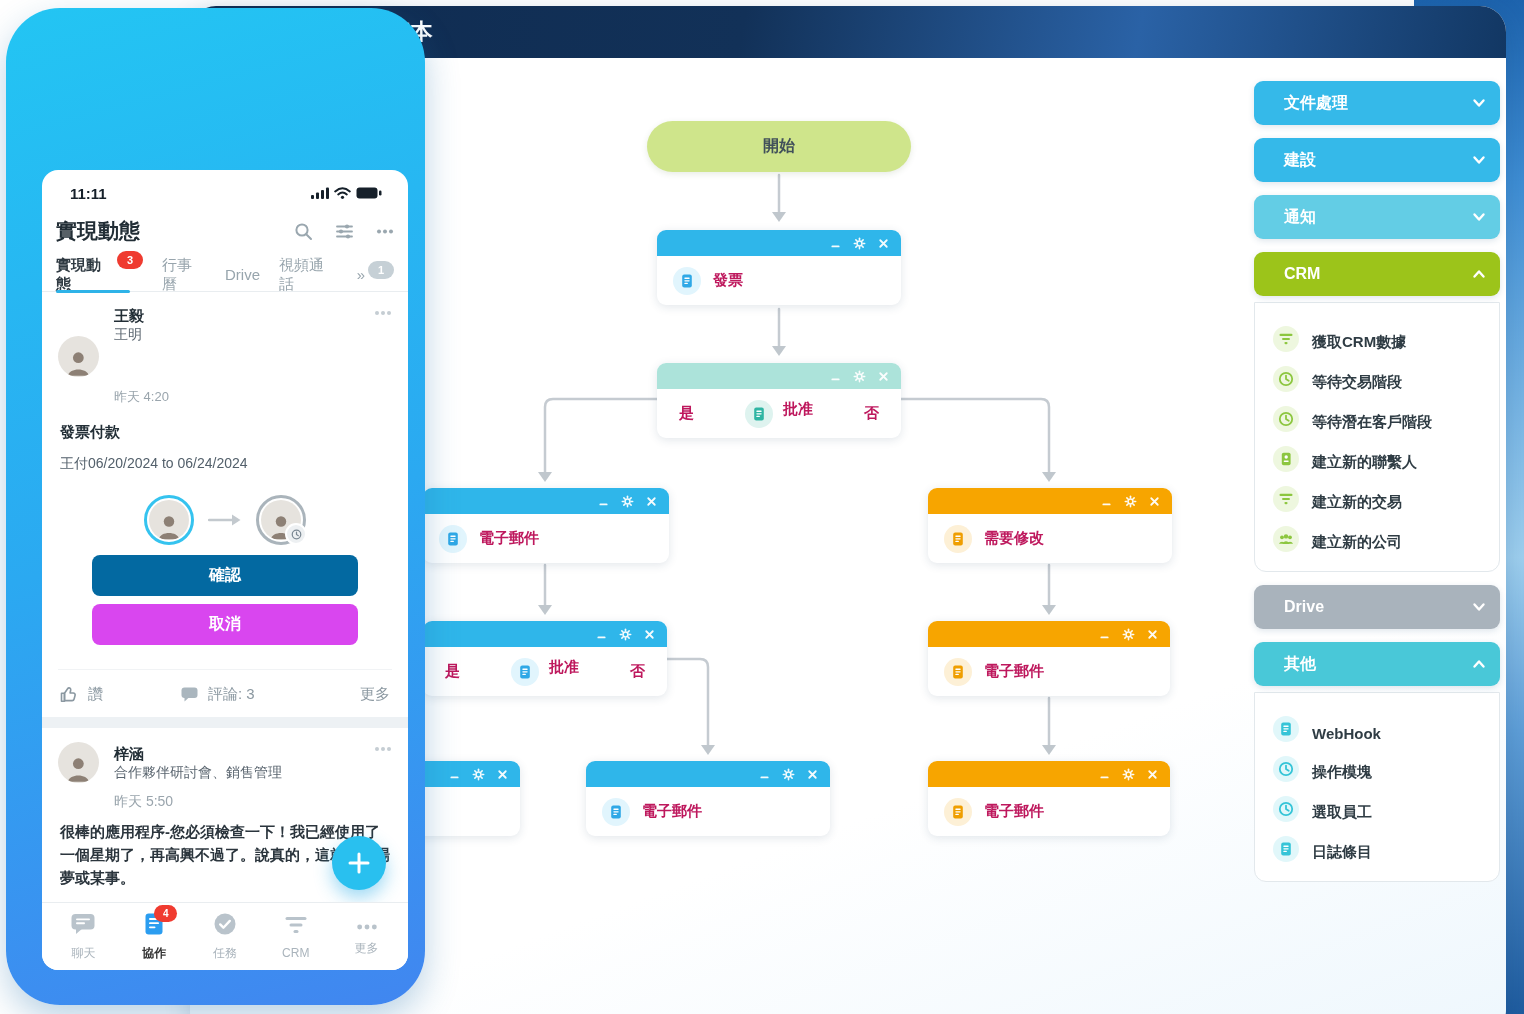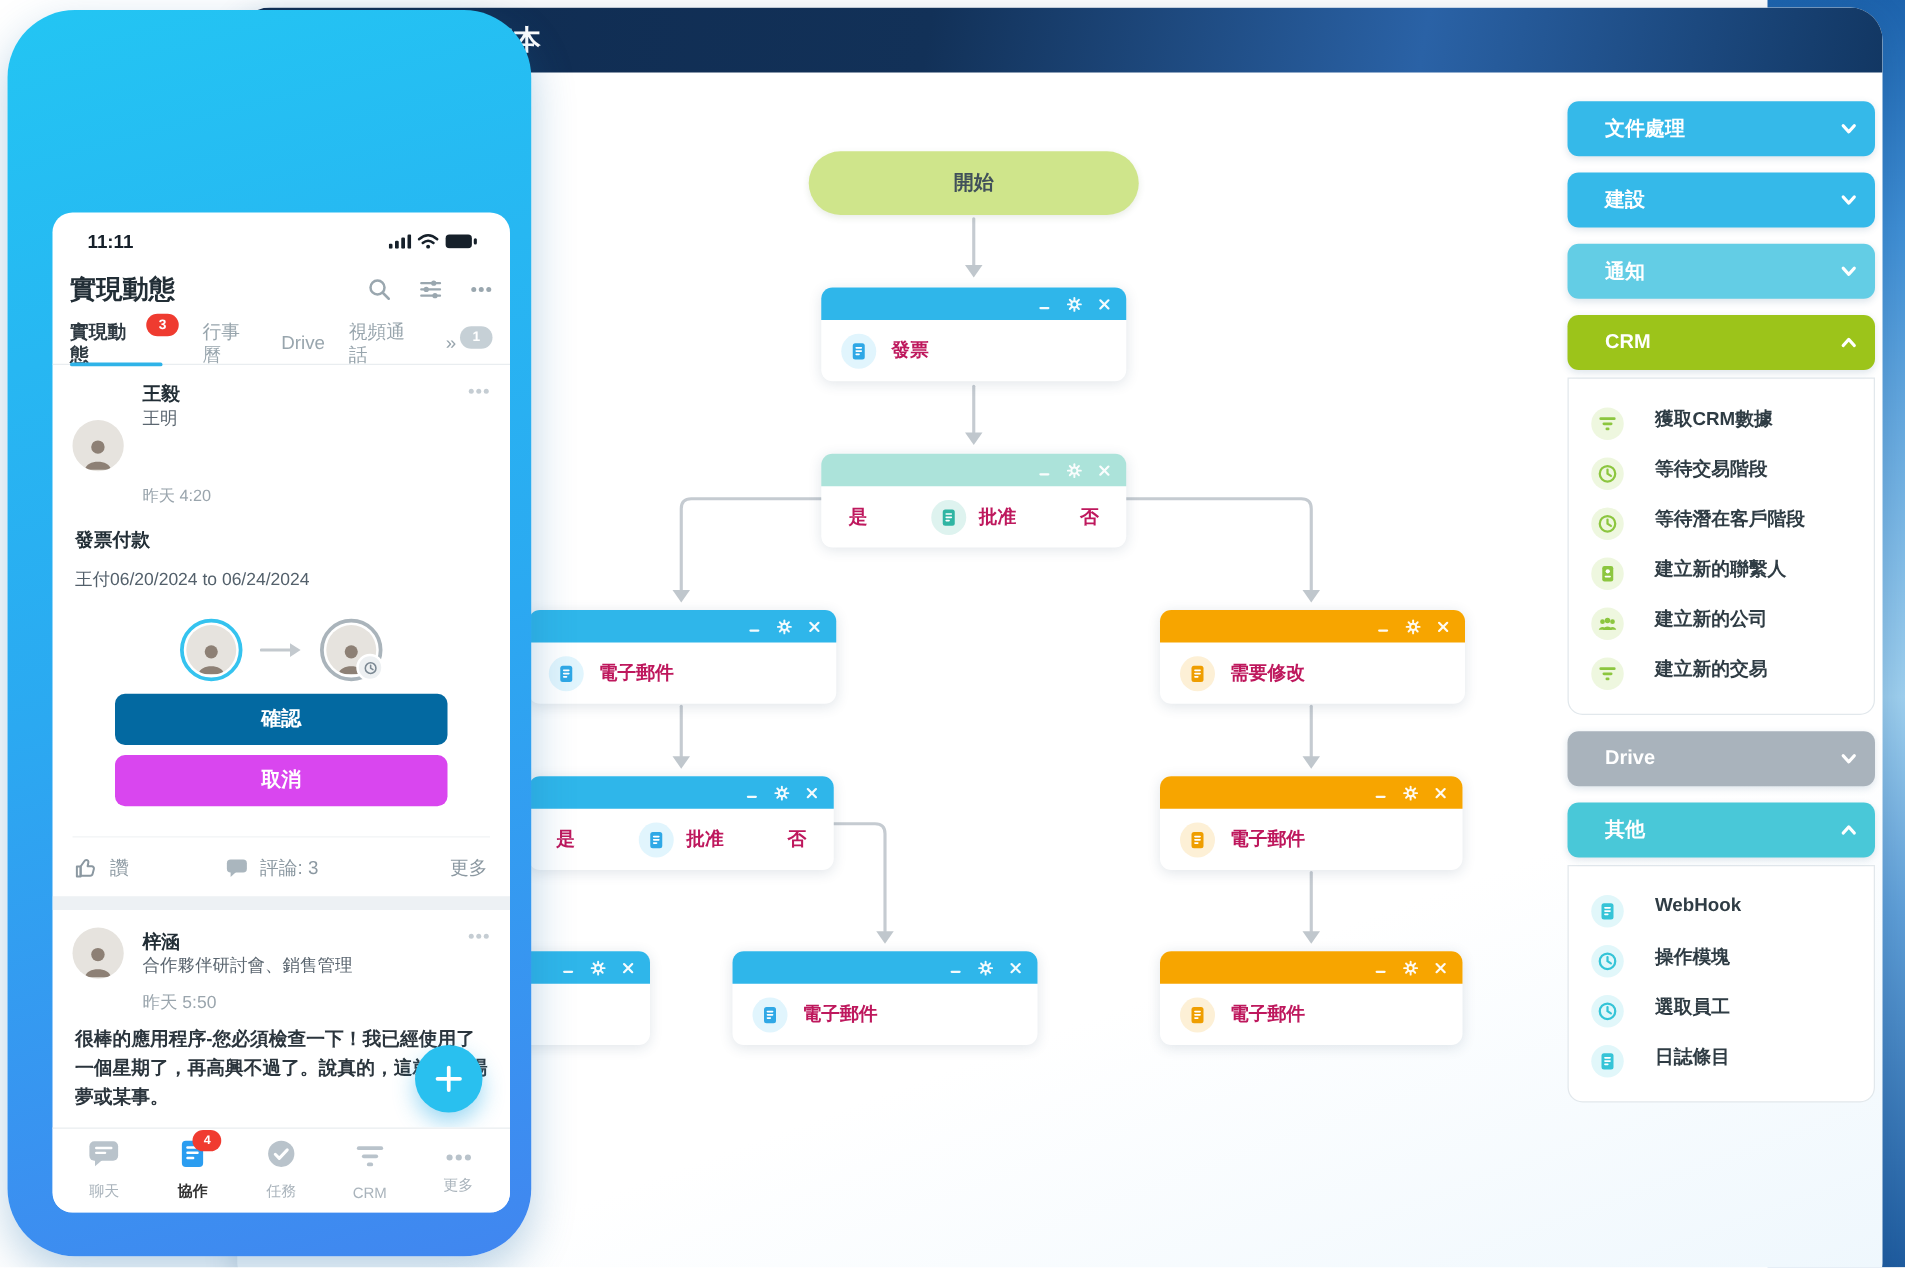--- a/index.html
+++ b/index.html
@@ -25,37 +25,37 @@
     font-size:16px;font-weight:bold;color:#41505a;box-shadow:0 2px 6px rgba(60,90,30,.12);}
   .win-node{position:absolute;height:75px;background:#fff;border-radius:9px;z-index:3;
     box-shadow:0 2px 10px rgba(30,60,90,.13);}
   .win-title{height:26px;border-radius:9px 9px 0 0;position:relative;}
   .tb-blue{background:#2fb6ea;} .tb-orange{background:#f7a500;} .tb-mint{background:#ace3da;}
   .win-controls{position:absolute;right:11px;top:0;height:26px;display:flex;align-items:center;gap:11px;color:#fff;}
   .wc{width:13px;height:13px;display:block;color:#fff;opacity:.95;}
   .win-body{height:49px;display:flex;align-items:center;gap:12px;padding:0 16px;
     font-size:15px;font-weight:bold;color:#be185d;}
   .win-body.decision{justify-content:space-between;padding:0 22px;}
-  .dec-mid{display:flex;align-items:center;gap:10px;}
+  .dec-mid{display:flex;gap:10px;}
   .chip{width:28px;height:28px;border-radius:50%;display:flex;align-items:center;justify-content:center;flex:0 0 auto;}
   .chip svg{width:16px;height:16px;}
   .chip-blue{background:#e1f5fd;color:#2fa8e6;}
   .chip-orange{background:#fdf0d6;color:#ef9e00;}
   .chip-mint{background:#def3ef;color:#2fb5a3;}
 
   
   .sidebar{position:absolute;left:1254px;top:81px;width:246px;z-index:5;}
   .side-btn{position:relative;height:44px;border-radius:9px;margin-bottom:13px;display:flex;align-items:center;
     padding:0 30px;color:#fff;font-size:16px;font-weight:bold;box-shadow:0 2px 6px rgba(40,90,130,.15);}
   .side-btn .chev{position:absolute;right:13px;top:14px;width:16px;height:16px;color:#fff;}
   .sb-blue{background:#35b9e9;} .sb-teal{background:#63cde5;} .sb-green{background:#9cc41a;}
   .sb-gray{background:#a9b3bc;} .sb-cyan{background:#49c8d8;}
   .side-panel{background:#fff;border:1px solid #e2e8ec;border-radius:0 0 12px 12px;margin:-7px 0 13px 0;
     padding:16px 0 12px 0;position:relative;z-index:-1;}
-  .side-item{display:flex;align-items:flex-start;gap:25px;padding:7px 18px;height:26px;}
+  .side-item{display:flex;align-items:flex-end;gap:13px;padding:7px 18px;height:26px;}
   .side-item .chip{width:26px;height:26px;}
   .side-item .lbl{font-size:15px;font-weight:600;color:#2f3c44;}
   .chip-green{background:#eef7df;color:#8cc63f;}
   .chip-cyan{background:#e1f7fa;color:#35c4d7;}
 
   
   .phone-frame{position:absolute;left:6px;top:8px;width:419px;height:997px;border-radius:54px;z-index:8;
     background:linear-gradient(165deg,#23c5f3 0%,#2ba9f1 52%,#4186f0 100%);
     box-shadow:0 14px 34px rgba(30,110,170,.30);}
   .phone-screen{position:absolute;left:36px;top:162px;width:366px;height:800px;border-radius:16px;
@@ -572,32 +572,32 @@
         <span class="chip chip-green">
             <svg>
               <use href="#sym-contact"></use>
             </svg>
           </span>
         <span class="lbl">建立新的聯繫人</span>
       </div>
       <div class="side-item">
         <span class="chip chip-green">
             <svg>
+              <use href="#sym-funnel"></use>
+            </svg>
+          </span>
+        <span class="lbl">建立新的交易</span>
+      </div>
+      <div class="side-item">
+        <span class="chip chip-green">
+            <svg>
               <use href="#sym-people"></use>
             </svg>
           </span>
         <span class="lbl">建立新的公司</span>
-      </div>
-      <div class="side-item">
-        <span class="chip chip-green">
-            <svg>
-              <use href="#sym-funnel"></use>
-            </svg>
-          </span>
-        <span class="lbl">建立新的交易</span>
       </div>
     </div>
     <div class="side-btn sb-gray">
       <span>Drive</span>
       <svg class="chev">
           <use href="#sym-chev-down"></use>
         </svg>
     </div>
     <div class="side-btn sb-cyan">
       <span>其他</span>

